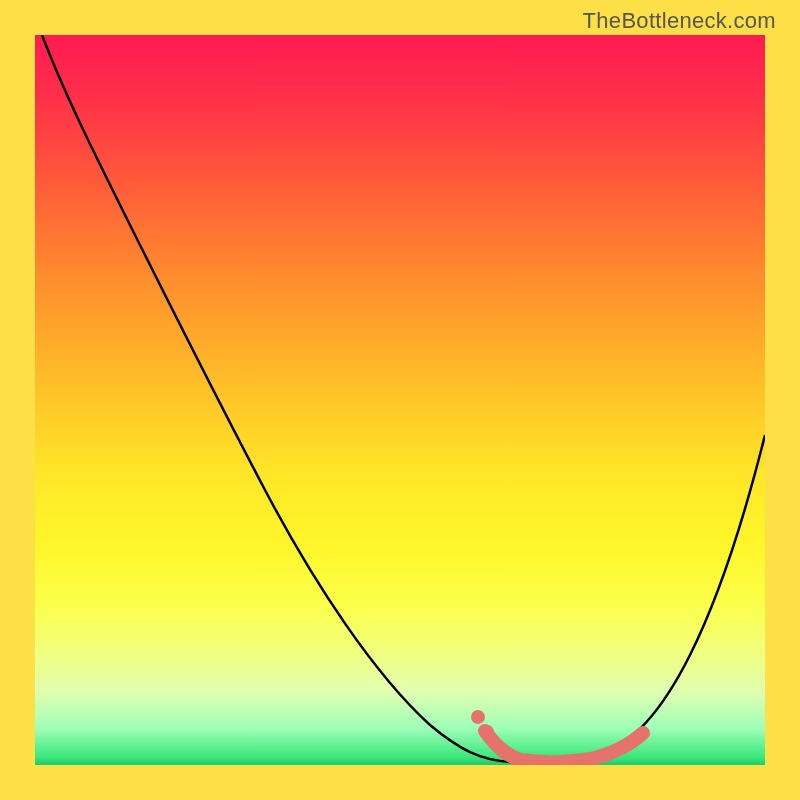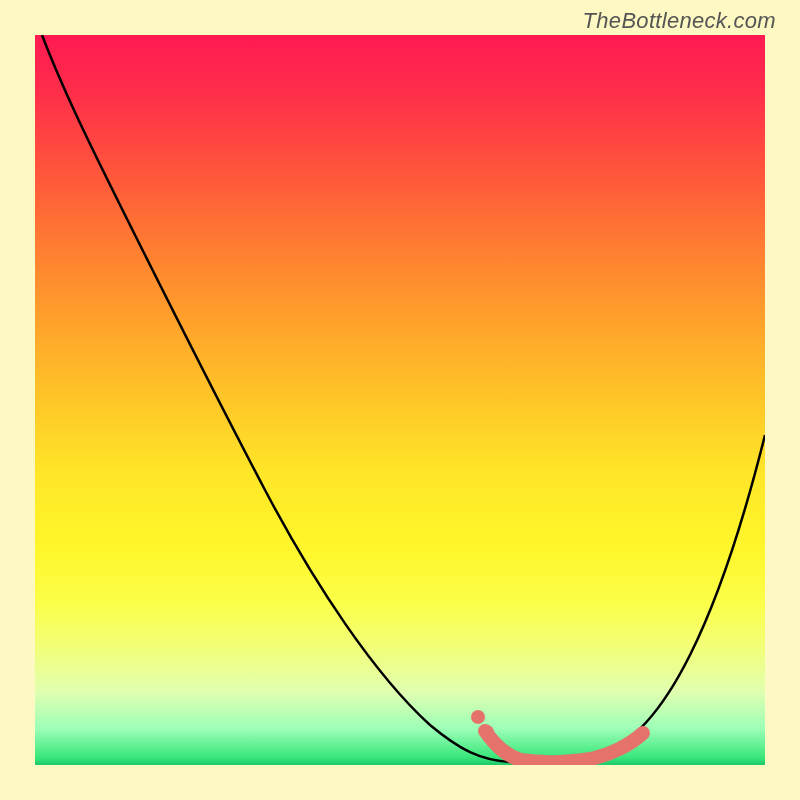--- a/index.html
+++ b/index.html
@@ -8,22 +8,21 @@
     background: #000;
     width: 800px;
     height: 800px;
     overflow: hidden;
     font-family: Arial, sans-serif;
   }
   .frame {
     position: relative;
     width: 800px;
     height: 800px;
-    background: #fef9c3;
-    font-style: italic;
+    background: #fde047;
   }
   .plot-area {
     position: absolute;
     left: 35px;
     top: 35px;
     width: 730px;
     height: 730px;
     overflow: hidden;
   }
   .gradient-bg {

